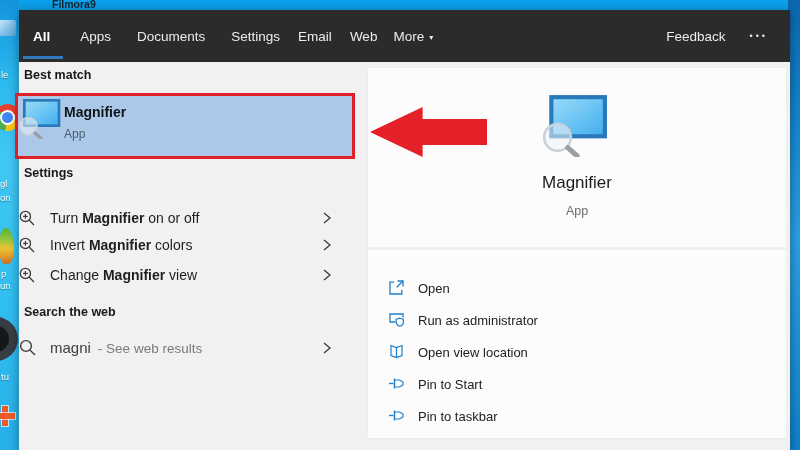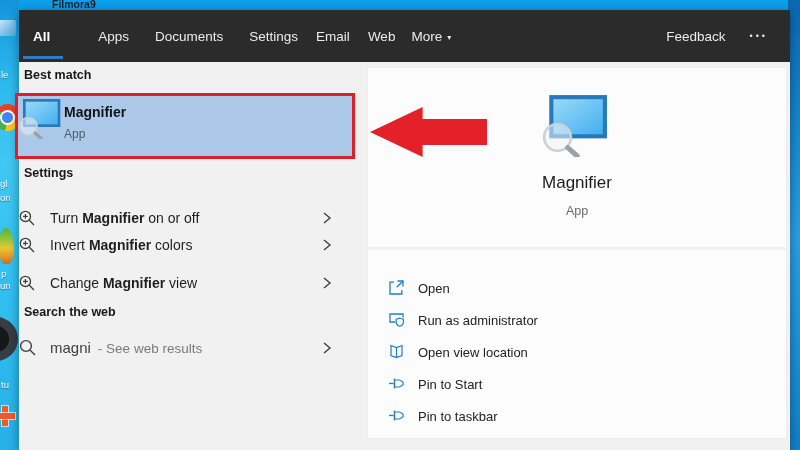--- a/index.html
+++ b/index.html
@@ -34,21 +34,21 @@
   
   .flyout{position:absolute;left:19px;top:10px;width:771px;height:440px;background:#f1f1f1;
     box-shadow:0 2px 10px rgba(0,0,0,.4);}
 
   
   .topbar{position:absolute;left:0;top:0;width:100%;height:52px;background:#2b2b2b;
     display:flex;align-items:center;padding:0 18px 0 14px;box-sizing:border-box;}
   .tab{font-size:13.5px;color:#ececec;white-space:nowrap;cursor:default;}
   .tab.active{color:#fff;font-weight:bold;}
   .underline{position:absolute;left:4px;top:46px;width:40px;height:3px;background:#3178be;}
-  .mr30{margin-right:48px}.mr26{margin-right:26px}.mr18{margin-right:18px}.mr29{margin-right:16px}
+  .mr30{margin-right:30px}.mr26{margin-right:26px}.mr18{margin-right:18px}.mr29{margin-right:16px}
   .more-arrow{font-size:8px;color:#e8e8e8;margin-left:5px;vertical-align:1px;}
   .feedback{margin-left:auto;font-size:13.5px;color:#ececec;}
   .dots{margin-left:24px;margin-right:4px;font-size:9px;letter-spacing:3px;color:#e8e8e8;}
 
   
   .sec-header{position:absolute;left:5px;font-size:12.5px;font-weight:bold;color:#191919;}
   .bm-box{position:absolute;left:-4px;top:83px;width:340px;height:66px;border:3px solid #dd2026;
     background:#abc8e8;box-sizing:border-box;z-index:3;}
   .bm-item{position:absolute;inset:0;overflow:hidden;}
   .bm-icon{position:absolute;left:-1px;top:3px;width:44px;height:40px;}
@@ -89,21 +89,21 @@
     <div class="strip-left">
       <div class="cube"></div>
       <div class="dsk-label" style="left:1px;top:70px;">le</div>
       <div class="chrome"></div>
       <div class="dsk-label" style="left:0;top:179px;">gl</div>
       <div class="dsk-label" style="left:0;top:193px;">on</div>
       <div class="parrot"></div>
       <div class="dsk-label" style="left:1px;top:269px;">p</div>
       <div class="dsk-label" style="left:0;top:281px;">un</div>
       <div class="obs"></div>
-      <div class="dsk-label" style="left:1px;top:380px;">tu</div>
+      <div class="dsk-label" style="left:1px;top:372px;">tu</div>
       <div class="plusicon"></div>
     </div>
     <div class="strip-right"></div>
     <div class="filmora">Filmora9</div>
   </div>
 
   <div class="flyout">
 
     <div class="topbar">
       <span class="tab active mr30">All</span>
@@ -159,21 +159,21 @@
         <line x1="6.4" y1="4" x2="6.4" y2="8.8" stroke="#3c3c3c" stroke-width="1.2"></line>
         <line x1="4" y1="6.4" x2="8.8" y2="6.4" stroke="#3c3c3c" stroke-width="1.2"></line>
         <line x1="10.3" y1="10.3" x2="15" y2="15" stroke="#3c3c3c" stroke-width="1.3"></line>
       </svg>
       <span class="rtext"><span>Invert </span><b>Magnifier</b><span> colors</span></span>
       <svg class="chev" width="10" height="14" viewBox="0 0 10 14">
         <polyline points="2,2 8,7 2,12" fill="none" stroke="#3f3f3f" stroke-width="1.4"></polyline>
       </svg>
     </div>
 
-    <div class="srow" style="top:255px;">
+    <div class="srow" style="top:247px;">
       <svg class="rico" width="17" height="17" viewBox="0 0 17 17">
         <circle cx="6.4" cy="6.4" r="5.1" fill="none" stroke="#3c3c3c" stroke-width="1.3"></circle>
         <line x1="6.4" y1="4" x2="6.4" y2="8.8" stroke="#3c3c3c" stroke-width="1.2"></line>
         <line x1="4" y1="6.4" x2="8.8" y2="6.4" stroke="#3c3c3c" stroke-width="1.2"></line>
         <line x1="10.3" y1="10.3" x2="15" y2="15" stroke="#3c3c3c" stroke-width="1.3"></line>
       </svg>
       <span class="rtext"><span>Change </span><b>Magnifier</b><span> view</span></span>
       <svg class="chev" width="10" height="14" viewBox="0 0 10 14">
         <polyline points="2,2 8,7 2,12" fill="none" stroke="#3f3f3f" stroke-width="1.4"></polyline>
       </svg>

